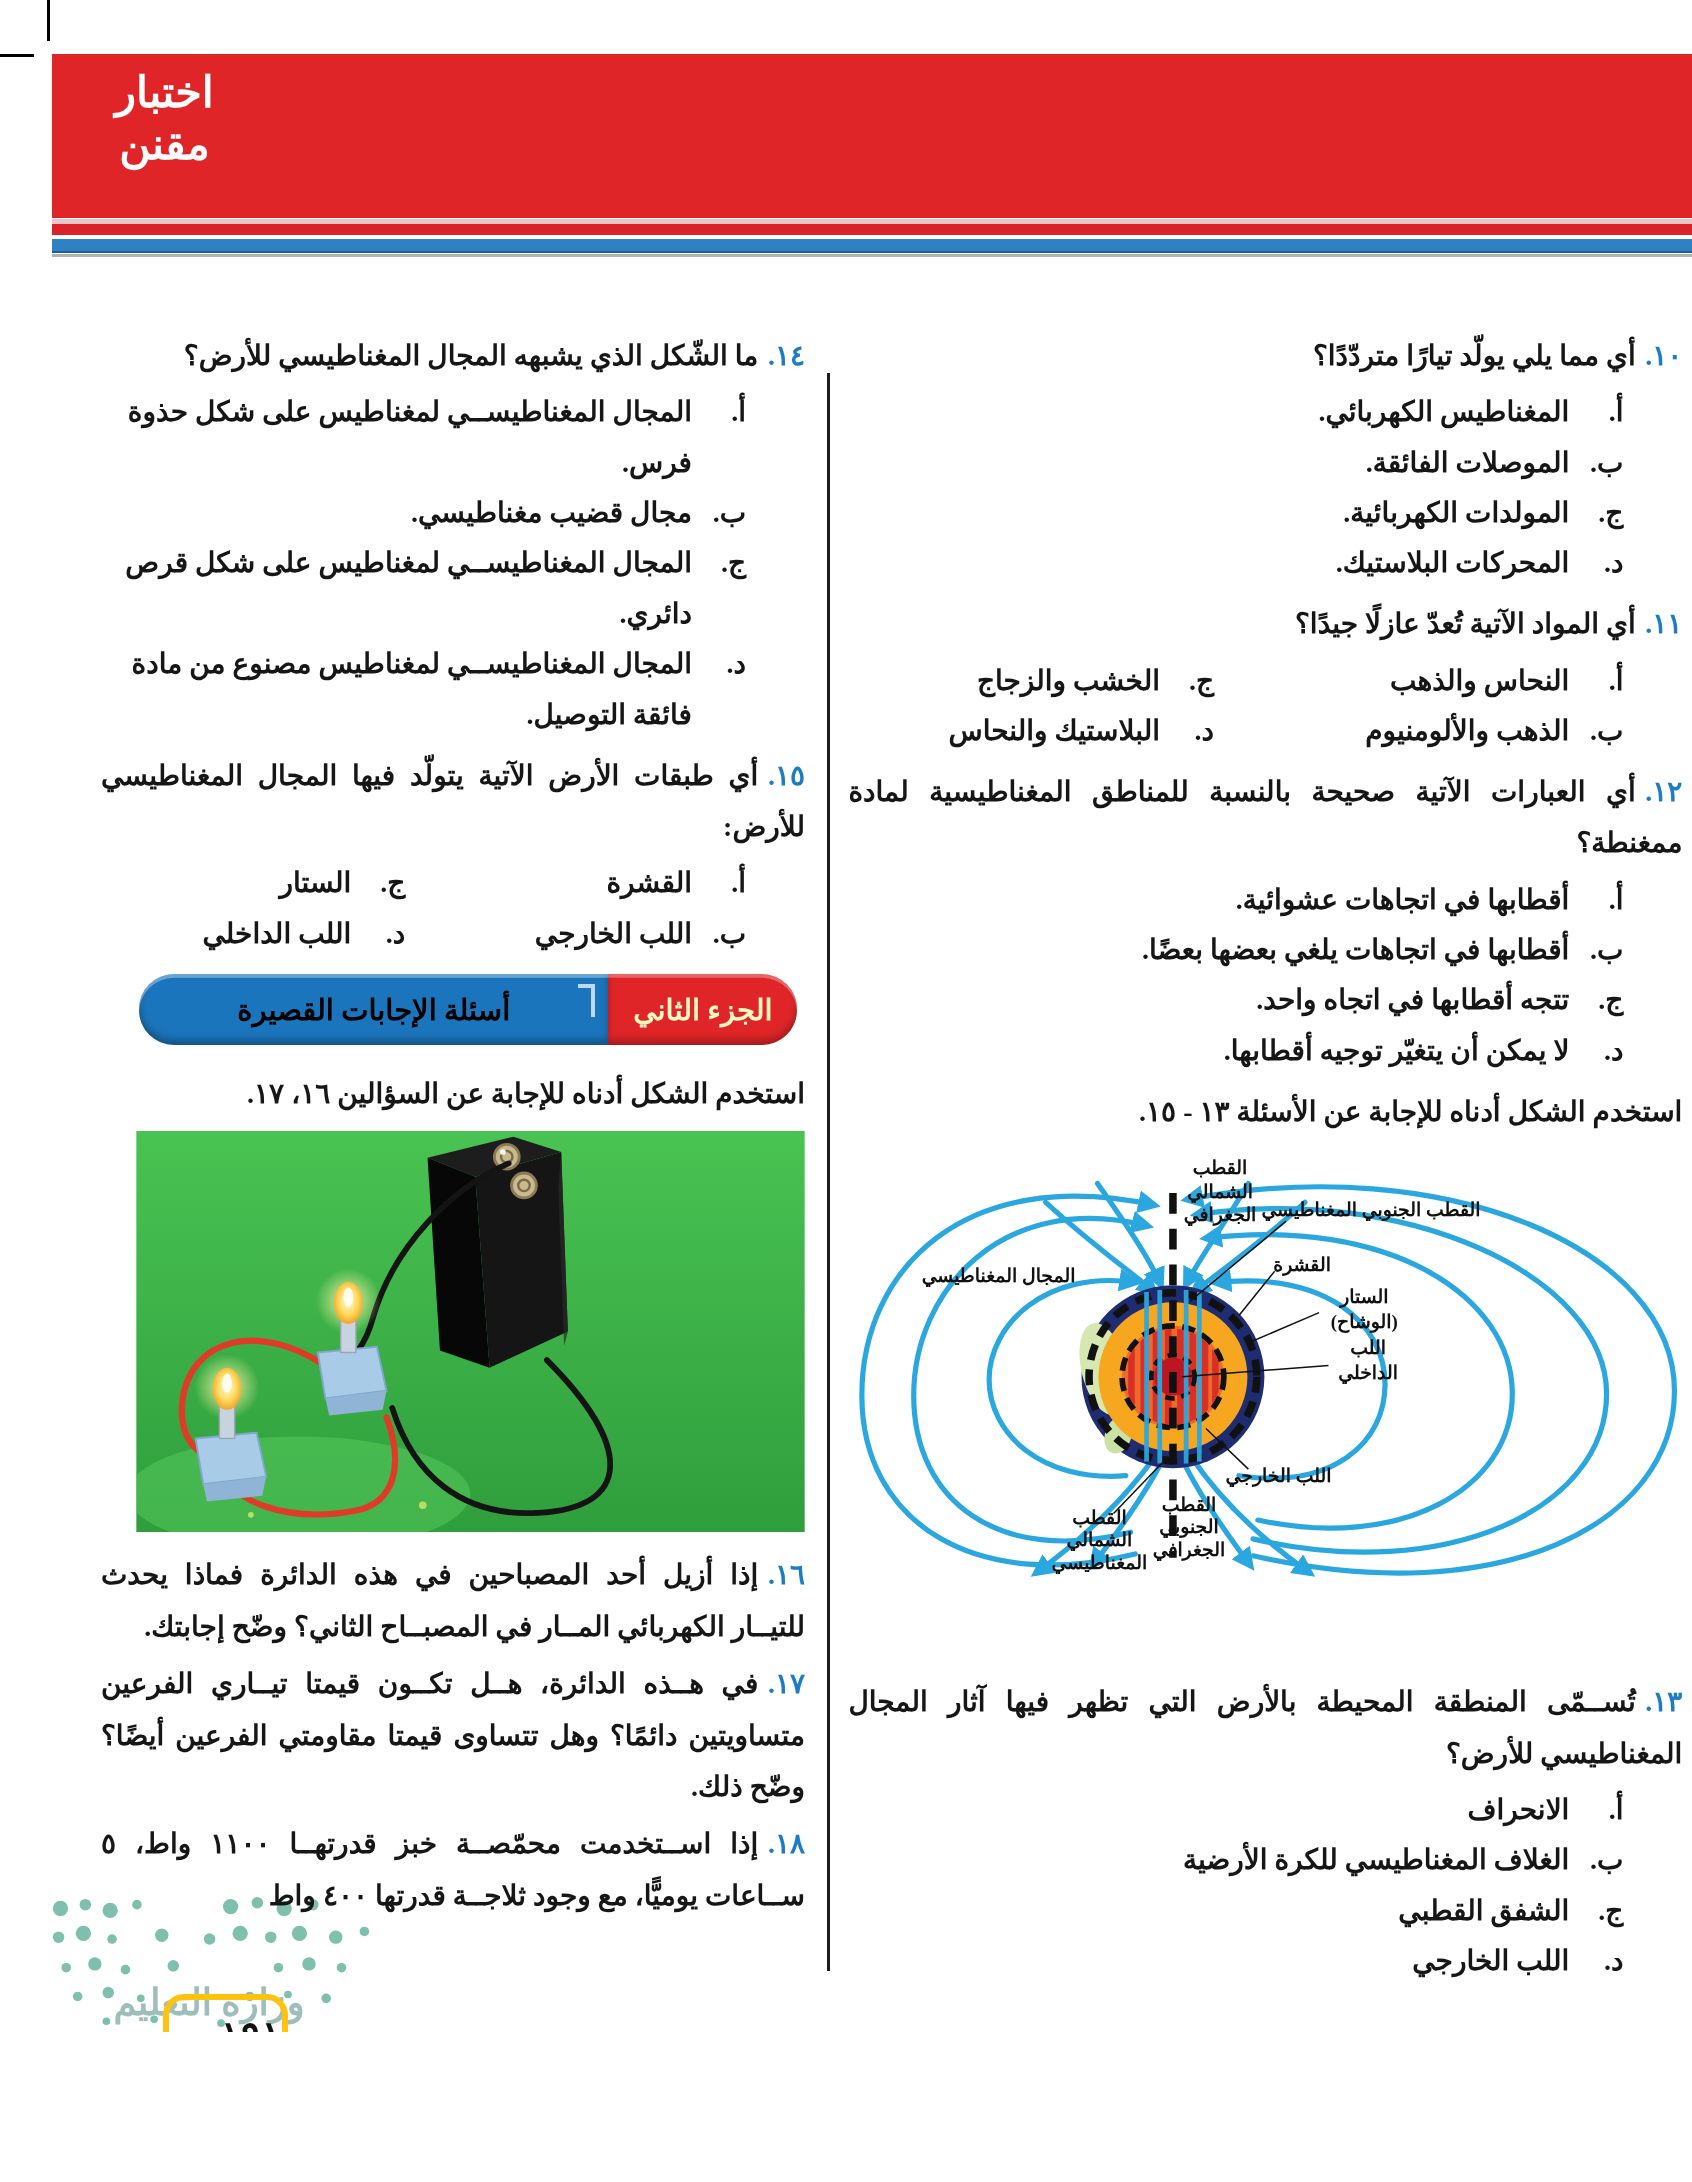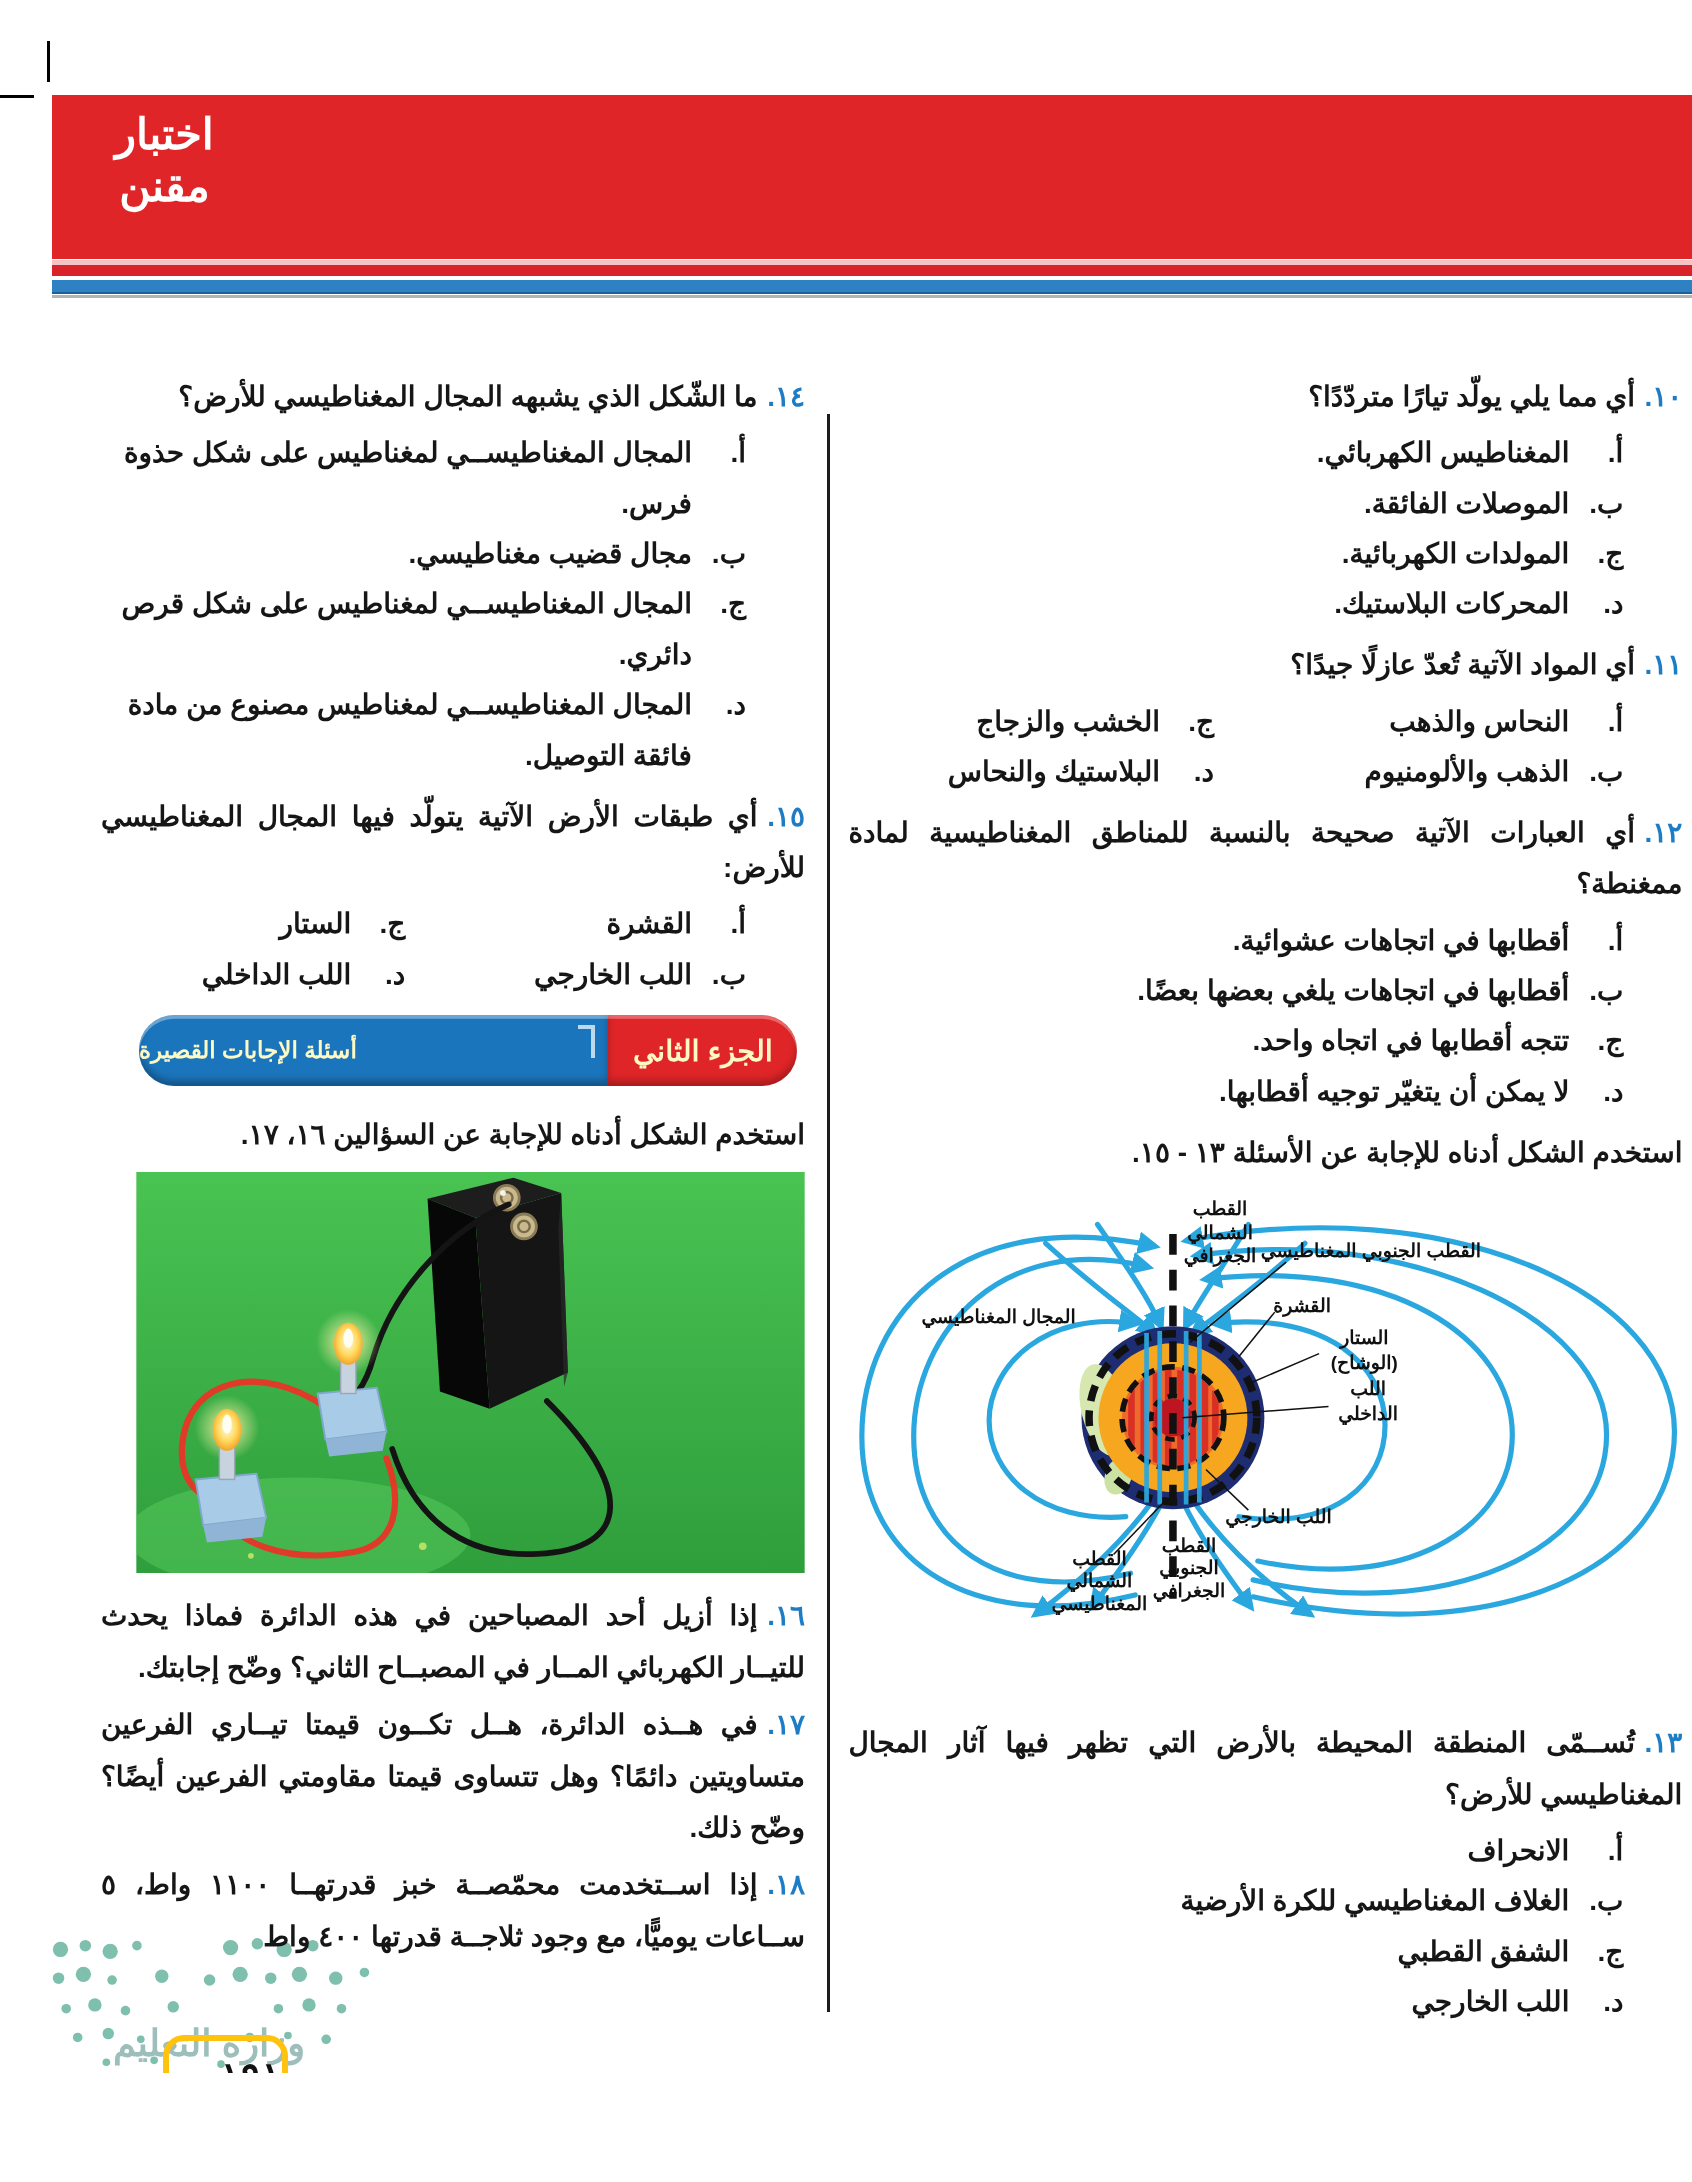--- a/index.html
+++ b/index.html
@@ -1,17 +1,17 @@
 <!DOCTYPE html>
 <html lang="ar" dir="rtl"><head>
 <meta charset="utf-8">
 <style>
   html,body{margin:0;padding:0;background:#ffffff;}
   #page{position:relative;width:1693px;height:2032px;background:#fff;overflow:hidden;
-        font-family:Liberation Sans, sans-serif;direction:rtl;margin-top:41px;}
+        font-family:Liberation Serif, serif;direction:rtl;}
   
   .crop-v{position:absolute;left:48px;top:0;width:2.9px;height:41px;background:#000;}
   .crop-h{position:absolute;left:0;top:54px;width:35px;height:2.9px;background:#000;}
   .band-red{position:absolute;left:53px;top:54px;width:1640px;height:164px;background:#E02528;}
   .band-title{position:absolute;left:84px;top:67px;width:163px;text-align:center;color:#fff;
               font-weight:700;font-size:43px;line-height:1.22;}
   .stripe{position:absolute;left:53px;width:1640px;}
   .s1{top:219px;height:4.8px;background:#F3C4C7;}
   .s2{top:224px;height:11.5px;background:#D8232A;}
   .s3{top:235px;height:3.8px;background:#fff;}
@@ -28,22 +28,22 @@
   .opt{display:flex;padding-right:59px;font-size:28px;font-weight:700;line-height:1.8;}
   .opt .letter{min-width:54px;flex:0 0 auto;}
   .optgrid{display:grid;grid-template-columns:1.12fr 1fr;padding-right:59px;margin-bottom:9.6px;}
   .optgrid .opt{padding-right:0;}
   .use{font-size:28px;font-weight:700;line-height:1.84;margin:5.7px 0 9.6px;}
   
   .part-banner{display:flex;direction:rtl;height:71px;margin:15.3px 7.6px 23px 38px;}
   .part-red{flex:0 0 189px;background:#E02528;border-radius:0 35px 35px 0;color:#fef9c3;
             font-size:29px;font-weight:700;display:flex;align-items:center;justify-content:center;
             box-shadow:inset 0 3.8px 0 rgba(255,255,255,.30), inset 0 -5.7px 7.6px rgba(0,0,0,.25);}
-  .part-blue{flex:1;background:#1B75BC;border-radius:35px 0 0 35px;color:#fef9c3;margin-left:0;
-             font-size:23px;font-weight:700;display:flex;align-items:center;justify-content:flex-end;
+  .part-blue{flex:1;background:#1B75BC;border-radius:35px 0 0 35px;color:#000000;margin-left:0;
+             font-size:29px;font-weight:700;display:flex;align-items:center;justify-content:center;
              box-shadow:inset 0 3.8px 0 rgba(255,255,255,.35), inset 0 -5.7px 7.6px rgba(0,0,0,.28);
              position:relative;}
   .part-tick{position:absolute;right:13.4px;top:9.6px;width:13.4px;height:29px;border-right:4.8px solid #cfe4f4;
              border-top:4.8px solid #cfe4f4;opacity:.9;}
   
   .fig{display:block;}
   
   .dots{position:absolute;left:50px;top:1895px;z-index:0;}
   .logo-ar{position:absolute;left:76px;top:1981px;width:268px;color:#9DBEBB;font-size:37px;
            font-weight:700;text-align:center;direction:rtl;z-index:2;}

